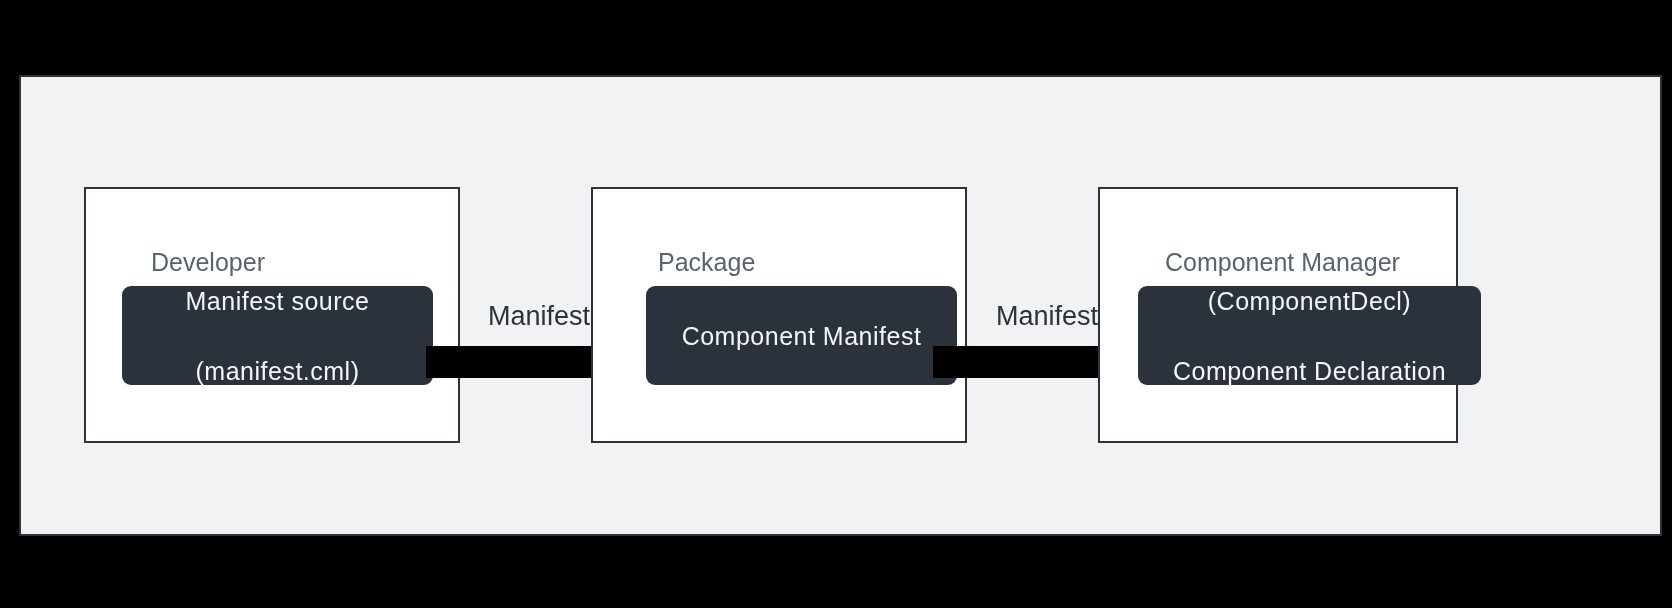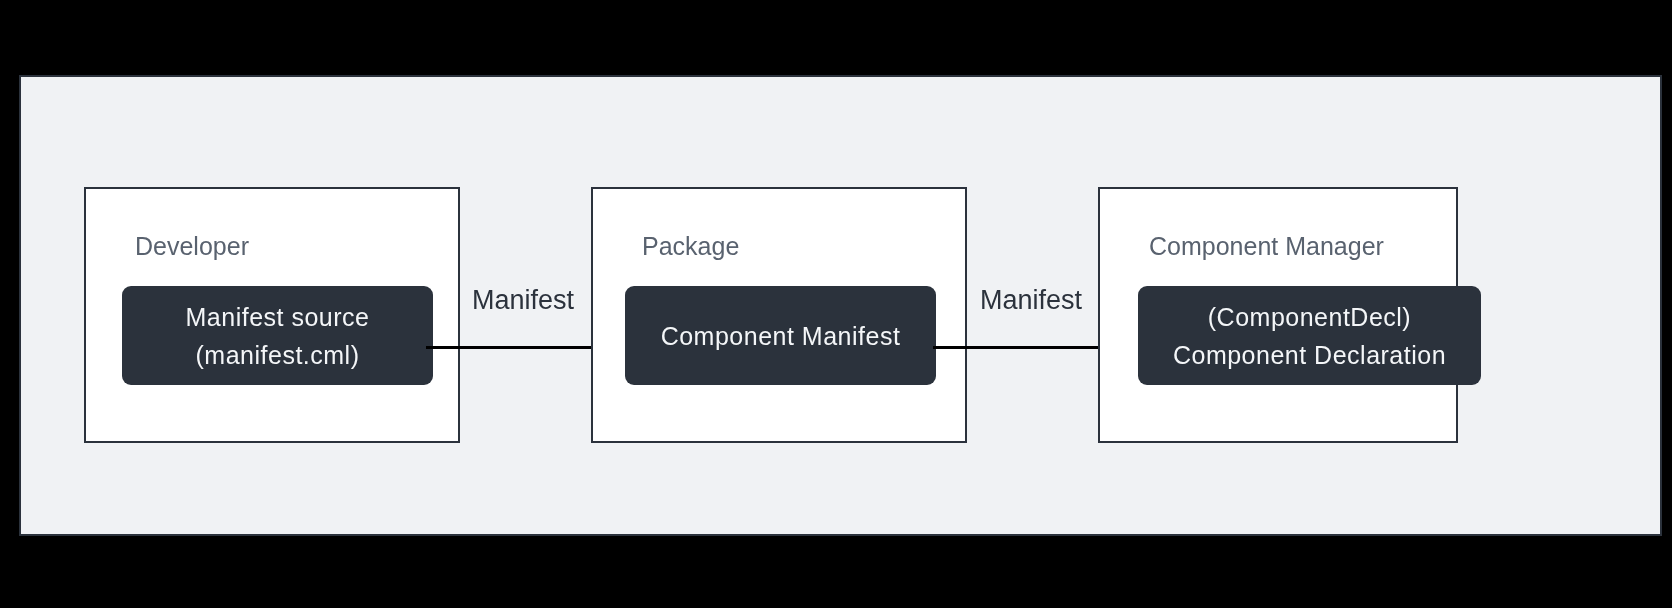--- a/index.html
+++ b/index.html
@@ -1,16 +1,16 @@
 <!DOCTYPE html>
 <html><head>
 <meta charset="utf-8">
 <title>Component Manifest Flow Diagram</title>
 <style>
-  * { box-sizing: border-box; margin: 4px; padding: 0; }
+  * { box-sizing: border-box; margin: 4px; padding: 16px; }
 
   html, body {
     width: 1672px;
     height: 608px;
     background: #000000;
     overflow: hidden;
   }
 
   body {
     font-family: "Liberation Sans", sans-serif;
@@ -65,21 +65,21 @@
     font-family: Liberation Sans, sans-serif;
     font-size: 25px;
     line-height: 30px;
     color: #f4f6f8;
     letter-spacing: 0.5px;
     white-space: nowrap;
     text-align: center;
   }
 
   #node-manifest-source       { left: 32px;  width: 311px; }
-  #node-component-manifest    { left: 28px;  width: 311px; }
+  #node-component-manifest    { left: 49px;  width: 311px; }
   #node-component-declaration { left: 34px;  width: 343px; }
 
   .node-line { display: block; }
 
   
   .connector {
     position: absolute;
     height: 3px;
     background: #000000;
   }

